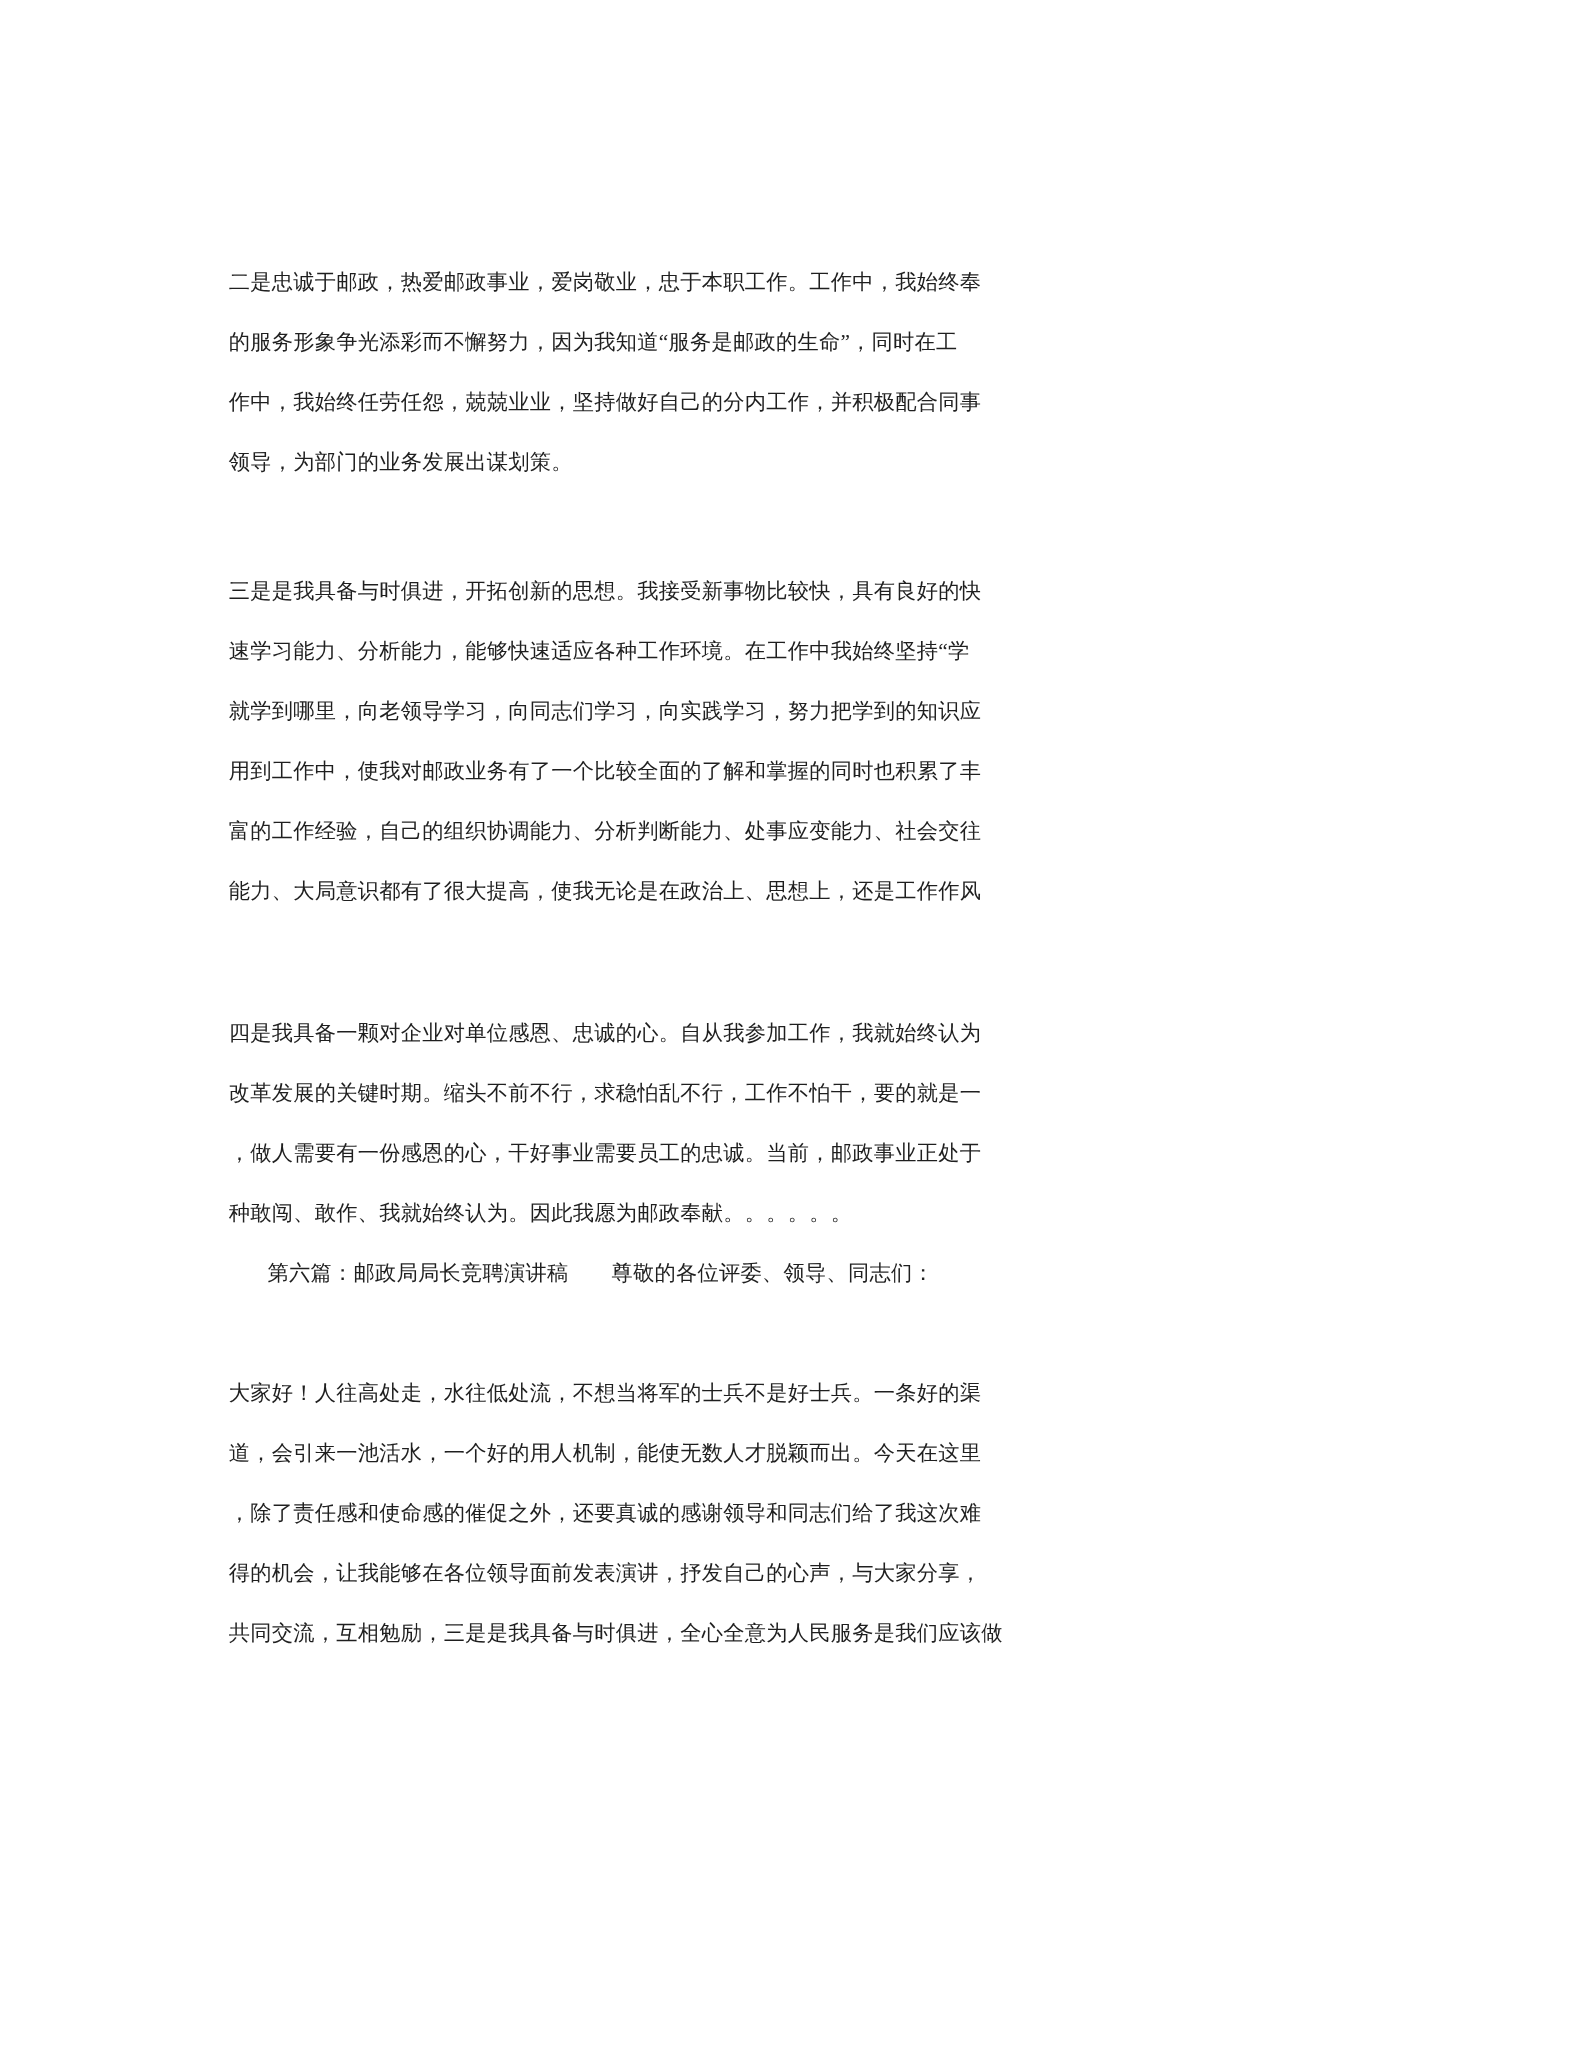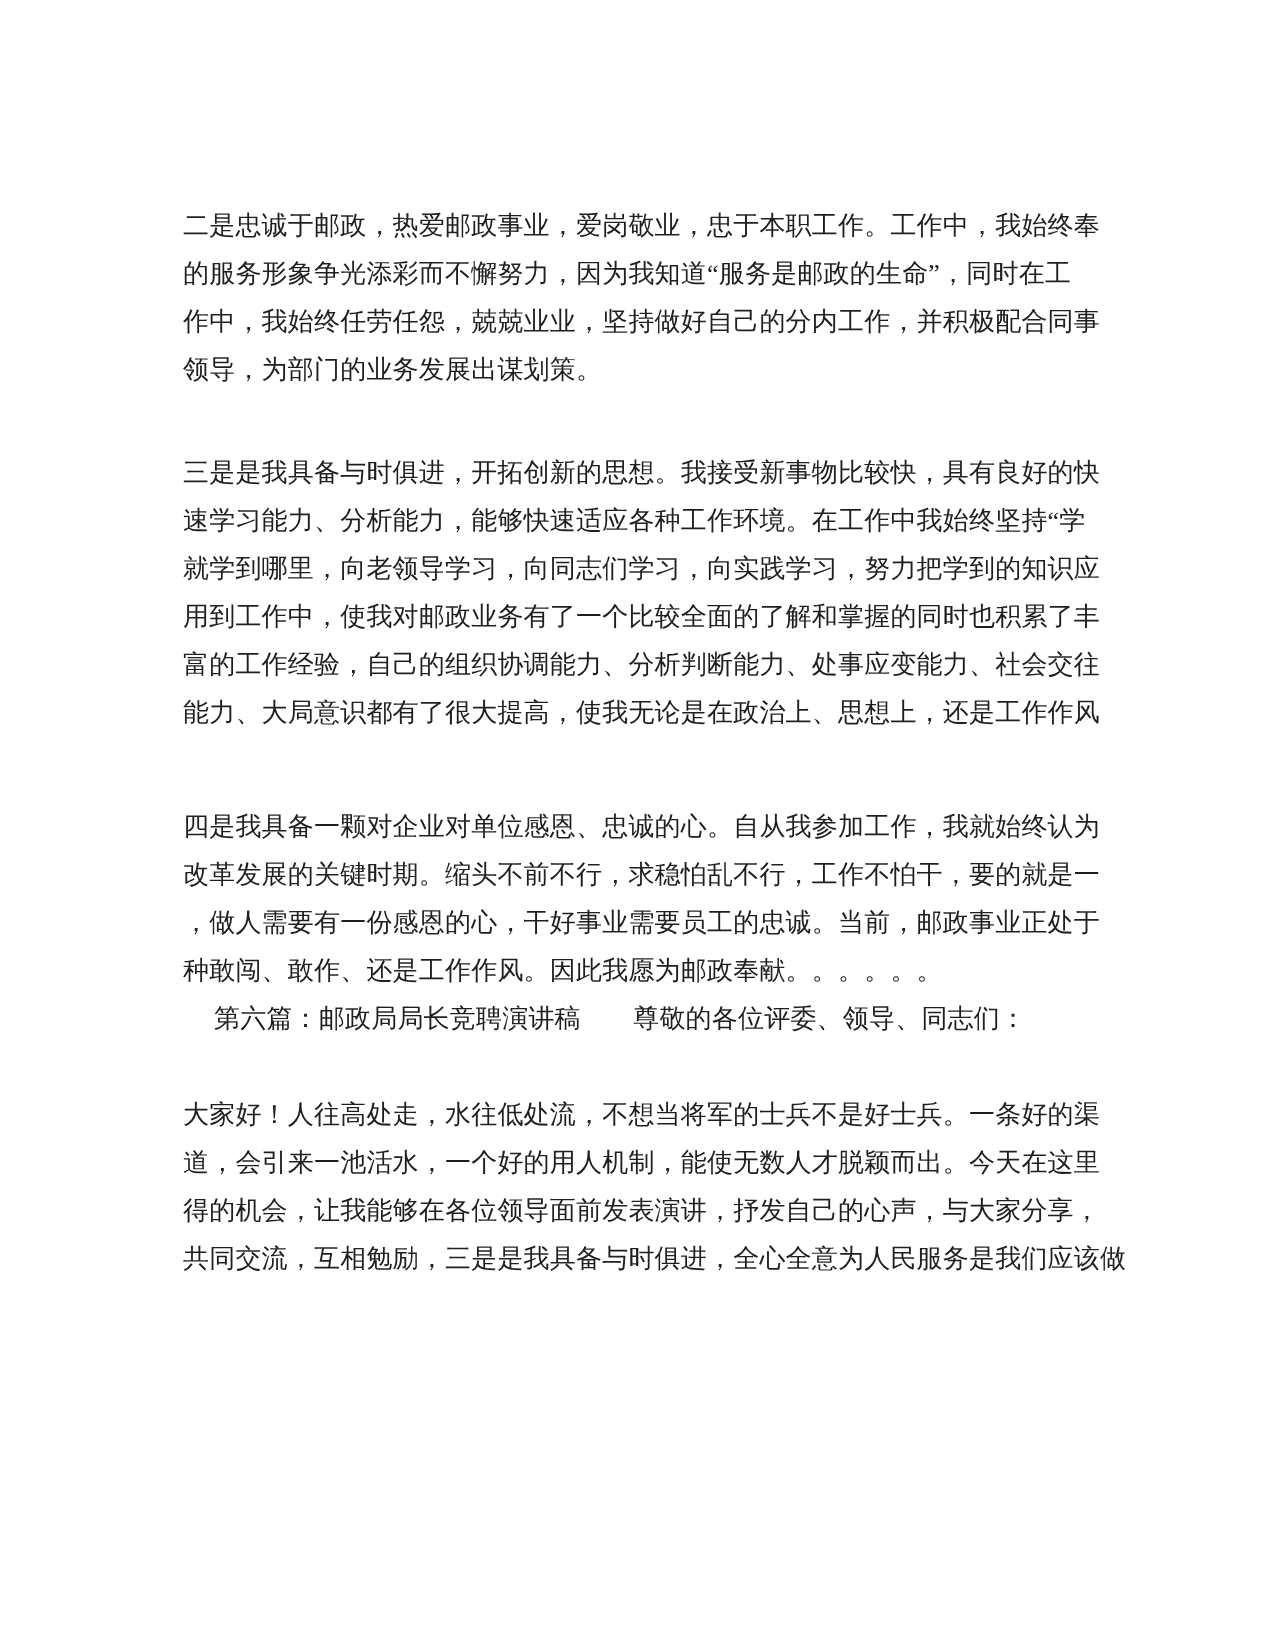--- a/index.html
+++ b/index.html
@@ -14,21 +14,21 @@
     background: #ffffff;
     overflow: hidden;
     font-family: "Liberation Serif", "DejaVu Serif", serif;
   }
   .content {
     position: absolute;
     left: 183px;
     top: 202px;
     width: 920px;
     color: #1f1f1f;
-    font-size: 26px;
+    font-size: 17px;
     line-height: 48px;
   }
   .para {
     margin: 0 0 48px 0;
   }
   
   .para:nth-child(1) { margin-bottom: 55px; }
   .para:nth-child(2) { margin-bottom: 66px; }
   .para:nth-child(3) { margin-bottom: 0; }
   .para:nth-child(4) { margin-bottom: 48px; }
@@ -57,25 +57,26 @@
         <div class="line">速学习能力、分析能力，能够快速适应各种工作环境。在工作中我始终坚持“学</div>
         <div class="line">就学到哪里，向老领导学习，向同志们学习，向实践学习，努力把学到的知识应</div>
         <div class="line">用到工作中，使我对邮政业务有了一个比较全面的了解和掌握的同时也积累了丰</div>
         <div class="line">富的工作经验，自己的组织协调能力、分析判断能力、处事应变能力、社会交往</div>
         <div class="line">能力、大局意识都有了很大提高，使我无论是在政治上、思想上，还是工作作风</div>
       </div>
       <div class="para">
         <div class="line">四是我具备一颗对企业对单位感恩、忠诚的心。自从我参加工作，我就始终认为</div>
         <div class="line">改革发展的关键时期。缩头不前不行，求稳怕乱不行，工作不怕干，要的就是一</div>
         <div class="line">，做人需要有一份感恩的心，干好事业需要员工的忠诚。当前，邮政事业正处于</div>
-        <div class="line">种敢闯、敢作、还是工作作风。因此我愿为邮政奉献。。。。。。</div>
+        <div class="line">种敢闯、敢作、我就始终认为。因此我愿为邮政奉献。。。。。。</div>
       </div>
       <div class="para indent">
         <div class="line">第六篇：邮政局局长竞聘演讲稿　　尊敬的各位评委、领导、同志们：</div>
       </div>
       <div class="para">
         <div class="line">大家好！人往高处走，水往低处流，不想当将军的士兵不是好士兵。一条好的渠</div>
         <div class="line">道，会引来一池活水，一个好的用人机制，能使无数人才脱颖而出。今天在这里</div>
+        <div class="line">，除了责任感和使命感的催促之外，还要真诚的感谢领导和同志们给了我这次难</div>
         <div class="line">得的机会，让我能够在各位领导面前发表演讲，抒发自己的心声，与大家分享，</div>
         <div class="line">共同交流，互相勉励，三是是我具备与时俱进，全心全意为人民服务是我们应该做</div>
       </div>
     </div>
 </div>
 
 </body></html>

